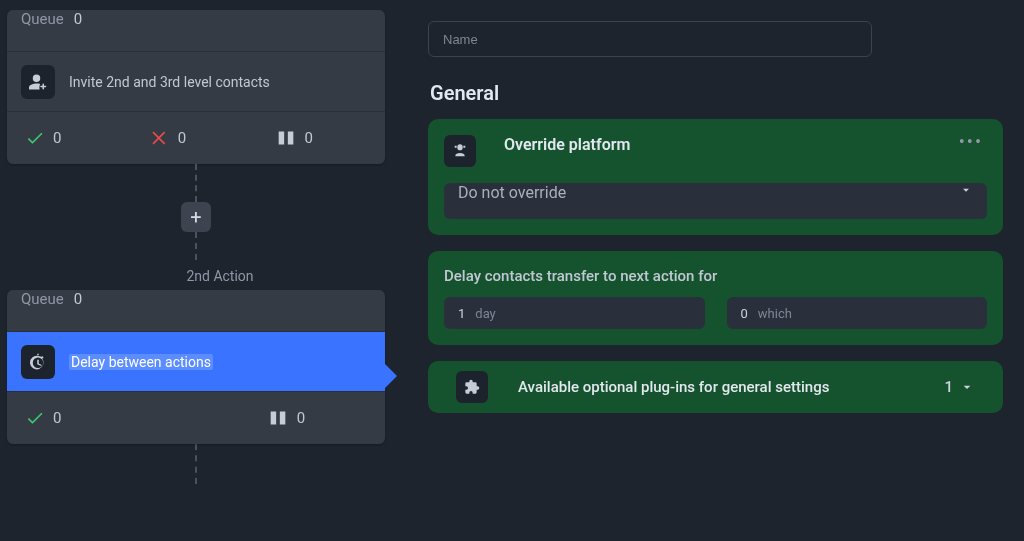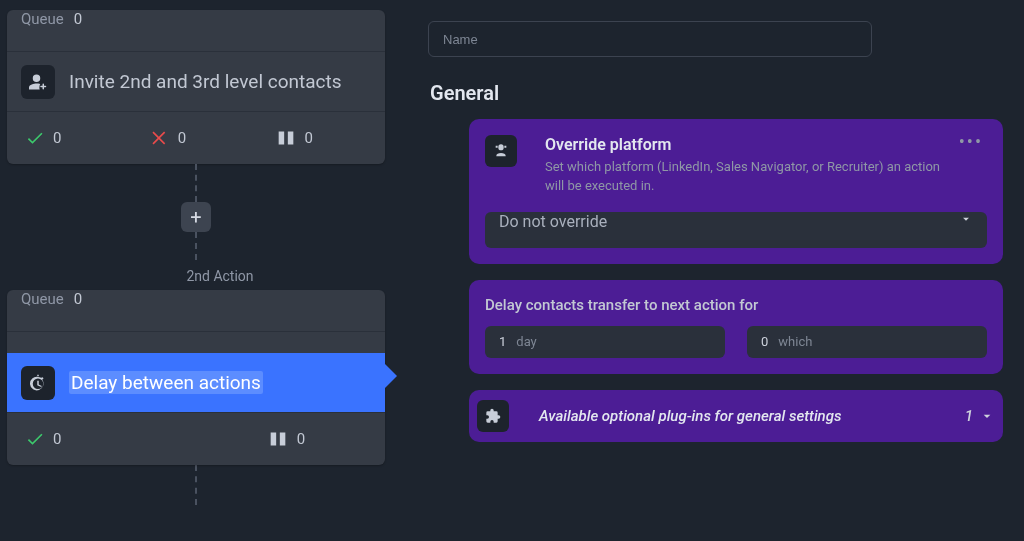--- a/index.html
+++ b/index.html
@@ -45,21 +45,20 @@
   
   .action-title {
     display: flex;
     align-items: center;
     height: 60px;
     padding: 0 14px;
     border-bottom: 1px solid #2a303a;
   }
   .action-title.selected {
     background: #3a73ff;
-    margin-top: 21px;
   }
   .action-title.selected .label { color: #fff; }
   .action-title .label-highlight {
     background: #5c8dff;
     color: #fff;
     padding: 0 2px;
     border-radius: 2px;
   }
   .icon-box {
     width: 34px;
@@ -68,21 +67,21 @@
     border-radius: 6px;
     display: flex;
     align-items: center;
     justify-content: center;
     margin-right: 14px;
     flex-shrink: 0;
   }
   .icon-box svg { fill: #c7cdd8; }
   .action-title .label {
     color: #c2c8d3;
-    font-size: 19px;
+    font-size: 14px;
   }
 
   
   .stats-row {
     display: flex;
     align-items: center;
     height: 52px;
     padding: 0 12px;
   }
   .stat {
@@ -157,25 +156,24 @@
   .name-input::placeholder { color: #7e8694; }
 
   h2.section {
     color: #e3e7ef;
     font-size: 20px;
     font-weight: 600;
     margin: 24px 0 14px 2px;
   }
 
   .panel {
-    background: #4c1d95;
+    background: #14532d;
     border-radius: 10px;
     padding: 16px;
     margin-bottom: 16px;
-    margin-left: 41px;
   }
 
   .override-row {
     display: flex;
     align-items: flex-start;
     gap: 14px;
   }
   .override-text { flex: 1; }
   .override-text .title {
     color: #e3e7ef;
@@ -355,21 +353,20 @@
   
   <div class="panel">
     <div class="override-row">
       <div class="icon-box" style="width:32px;height:32px;">
         <svg width="16" height="16" viewBox="0 0 24 24">
             <path d="M12 2a4 4 0 0 1 4 4v1a4 4 0 0 1-8 0V6a4 4 0 0 1 4-4zm-7 18v-1c0-2.3 3.1-4 7-4s7 1.7 7 4v1zM4 4h3v3H4zM17 4h3v3h-3z"></path>
           </svg>
       </div>
       <div class="override-text">
         <div class="title">Override platform</div>
-        <div class="desc">Set which platform (LinkedIn, Sales Navigator, or Recruiter) an action will be executed in.</div>
       </div>
       <div class="more-btn">
         <span>•••</span>
       </div>
     </div>
     <div class="select">
       <span>Do not override</span>
       <svg class="chev" width="14" height="14" viewBox="0 0 24 24">
           <path d="M7 10l5 5 5-5z"></path>
         </svg>
@@ -385,21 +382,21 @@
         <span class="unit">day</span>
       </div>
       <div class="pill">
         <span class="val">0</span>
         <span class="unit">which</span>
       </div>
     </div>
   </div>
 
   
-  <div class="panel" style="padding:0 8px;font-style:italic;">
+  <div class="panel" style="padding:0 28px;">
     <div class="plugins">
       <div class="icon-box" style="width:32px;height:32px;">
         <svg width="16" height="16" viewBox="0 0 24 24">
             <path d="M20.5 11H19V7a2 2 0 0 0-2-2h-4V3.5a2.5 2.5 0 0 0-5 0V5H4a2 2 0 0 0-2 2v4h1.5a2.5 2.5 0 0 1 0 5H2v4a2 2 0 0 0 2 2h4v-1.5a2.5 2.5 0 0 1 5 0V22h4a2 2 0 0 0 2-2v-4h1.5a2.5 2.5 0 0 0 0-5z"></path>
           </svg>
       </div>
       <span>Available optional plug-ins for general settings</span>
       <div class="count-and-chev">
         <span>1</span>
         <svg class="chev" width="16" height="16" viewBox="0 0 24 24">

